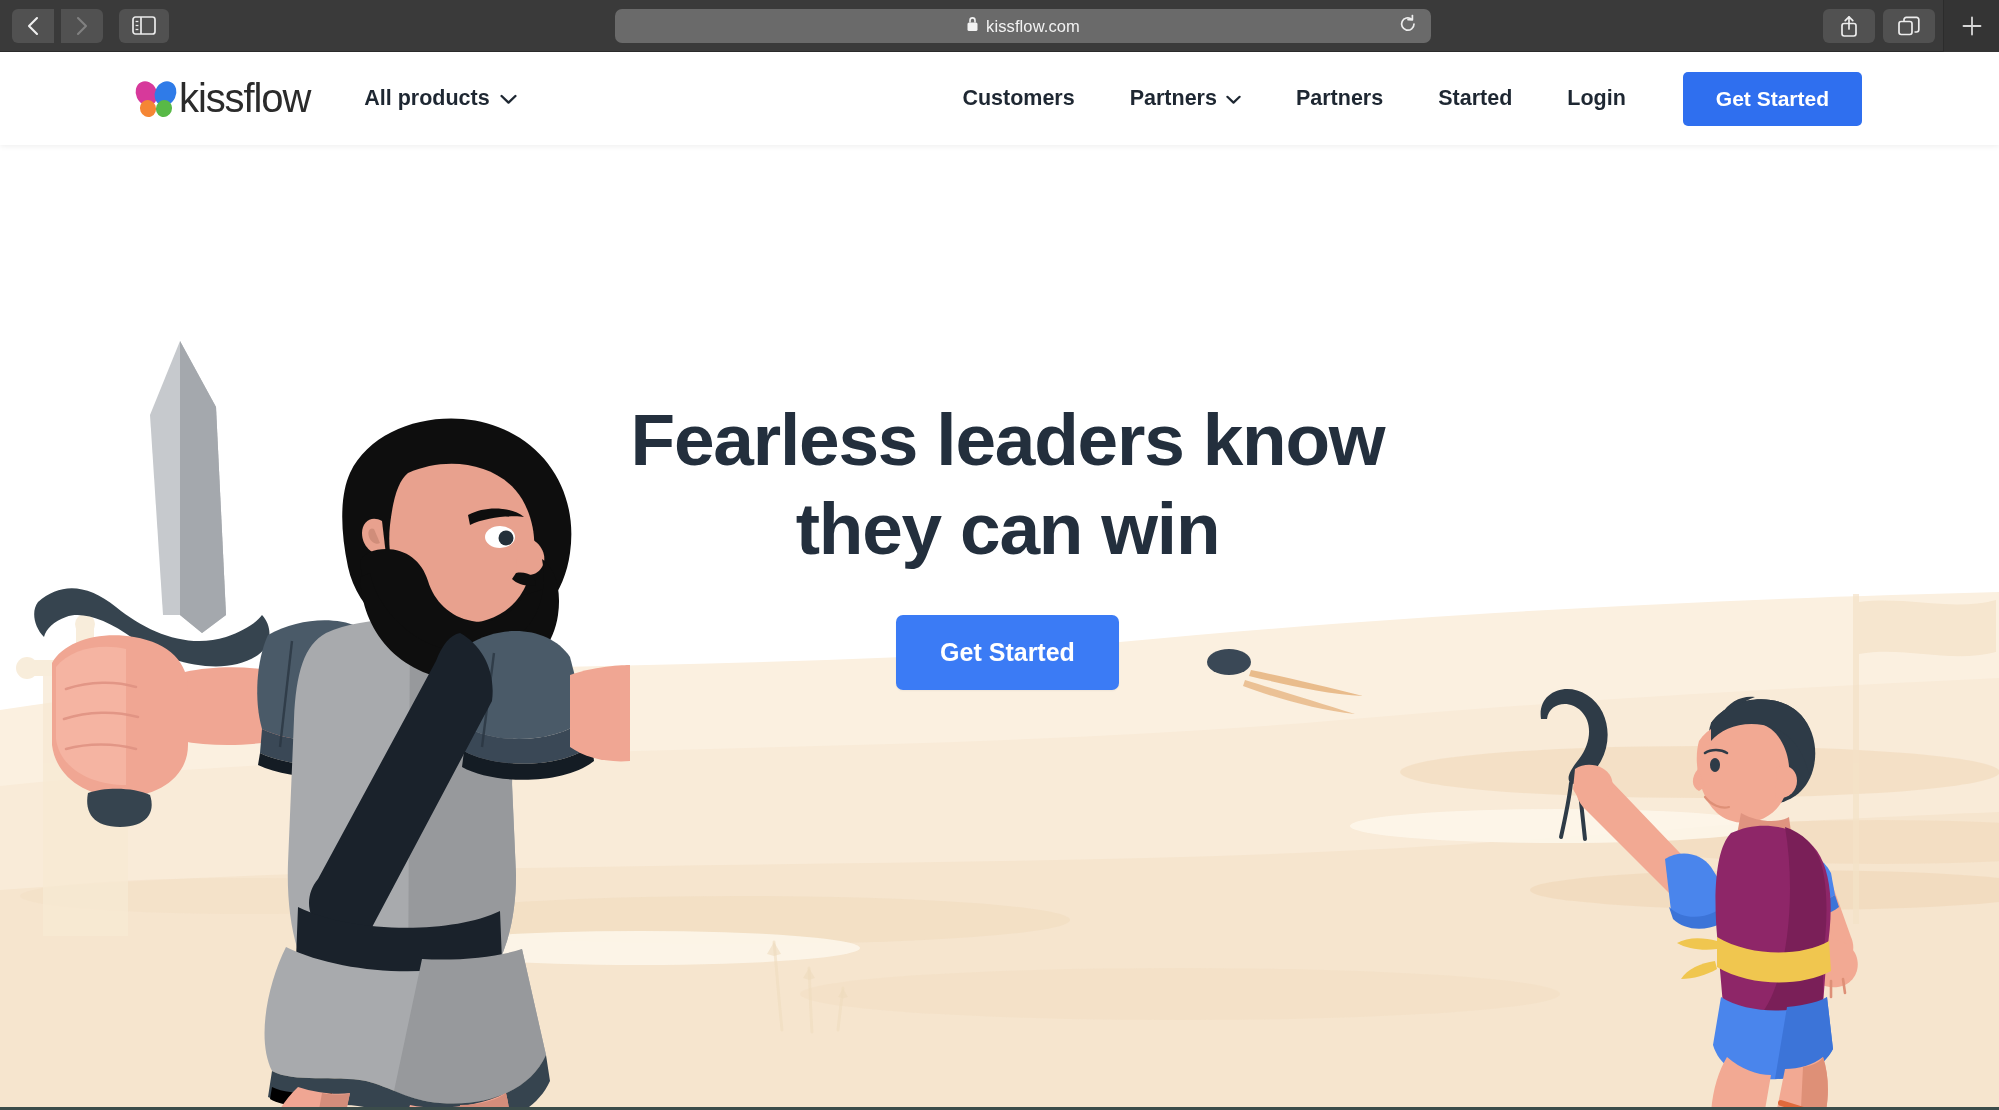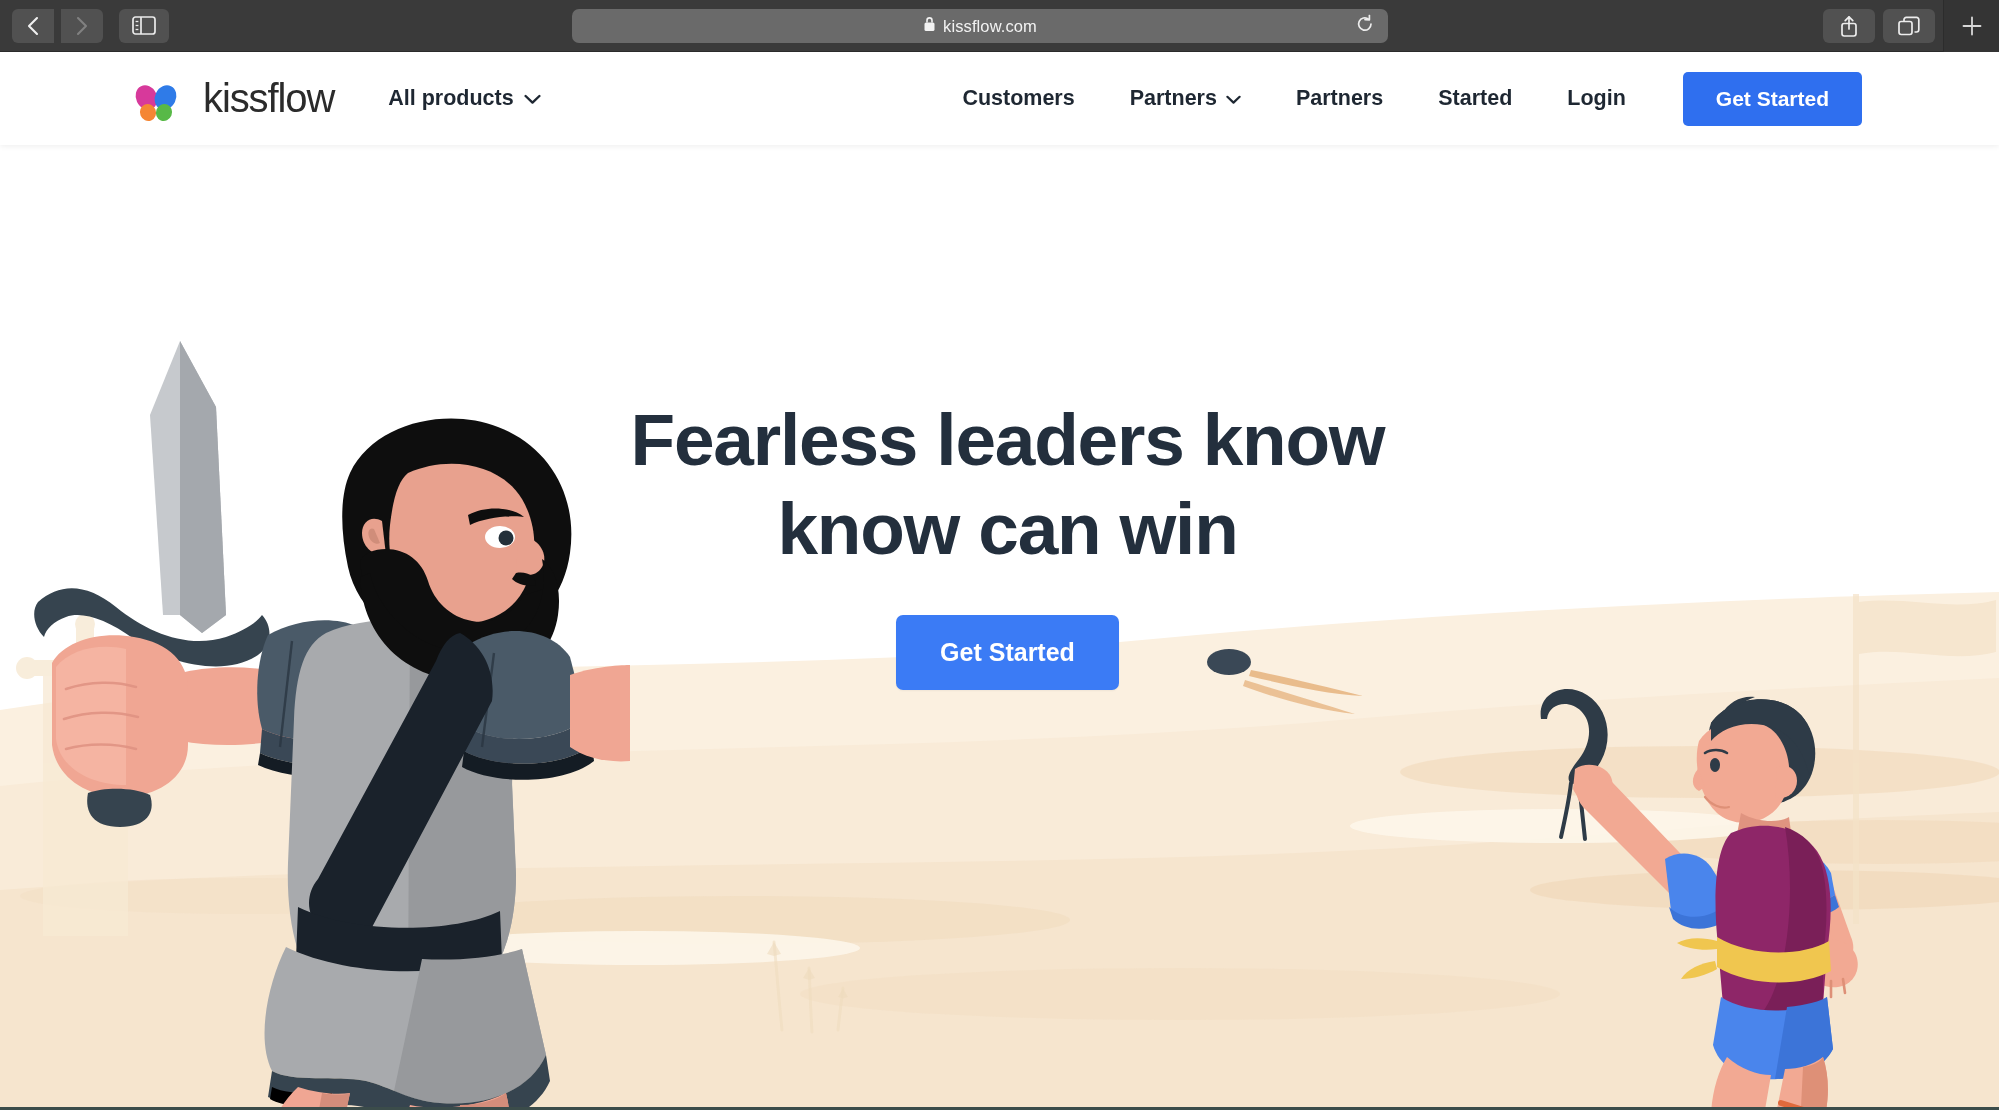--- a/index.html
+++ b/index.html
@@ -26,41 +26,41 @@
   .tb-btn svg { display:block; }
   .tb-btn.sidebar-btn { width:50px; margin-left:10px; }
   .tb-btn.share-btn { width:52px; }
   .tb-btn.tabs-btn { width:52px; }
   .newtab-btn {
     width:56px; height:52px; background:#343434;
     display:flex; align-items:center; justify-content:center;
     border-left:1px solid #2c2c2c;
   }
   .urlbar {
-    position:absolute; left:572px; top:9px; width:816px; height:34px;
+    position:absolute; left:615px; top:9px; width:816px; height:34px;
     background:#6a6a6a; border-radius:7px;
     display:flex; align-items:center; justify-content:center; gap:7px;
     color:#f2f2f2; font-size:16.5px; letter-spacing:.1px;
   }
   .urlbar .reload { position:absolute; right:14px; top:50%; transform:translateY(-50%); }
   .lock-ico { display:inline-block; }
 
   
   .viewport {
     position:absolute; top:52px; left:0; width:1999px; height:1058px;
     background:#ffffff; overflow:hidden;
   }
 
   
   .site-header {
     position:relative; z-index:40; height:93px; width:100%;
     background:#ffffff; display:flex; align-items:center;
     box-shadow:0 2px 5px rgba(0,0,0,0.055);
   }
-  .brand { display:flex; align-items:flex-end; gap:25px; margin-left:136px; cursor:pointer; }
+  .brand { display:flex; align-items:center; gap:1px; margin-left:136px; cursor:pointer; }
   .logo-mark { width:42px; height:36px; position:relative; }
   .petal { position:absolute; border-radius:50%; }
   .p-pink  { width:21px; height:25px; left:0px;  top:0px;  background:#D7399B; transform:rotate(-26deg); }
   .p-blue  { width:21px; height:25px; left:19px; top:0px;  background:#2F7BE8; transform:rotate(26deg); }
   .p-orange{ width:16px; height:17px; left:4px;  top:19px; background:#F58634; transform:rotate(-22deg); }
   .p-green { width:16px; height:17px; left:20px; top:19px; background:#58B947; transform:rotate(22deg); }
   .brand-word { font-size:40px; font-weight:400; color:#2b2b2b; letter-spacing:-1.1px; }
   .nav-allproducts {
     margin-left:54px; display:flex; align-items:flex-end; gap:10px;
     font-size:21.5px; font-weight:700; color:#1e2732; cursor:pointer;
@@ -444,21 +444,21 @@
           <path d="M170 488 C 184 494, 208 494, 214 488 L 216 498 C 204 504, 180 504, 168 498 Z" fill="#E06A3C"></path>
           <path d="M252 452 C 268 448, 288 454, 294 466 C 298 476, 288 484, 272 484
                    C 256 484, 248 474, 250 464 Z" fill="#F2A993"></path>
           <path d="M246 474 C 262 482, 288 482, 296 474 L 298 486 C 284 494, 256 494, 244 486 Z" fill="#E06A3C"></path>
         </svg>
       </div>
 
       <div class="hero-copy">
         <h1 class="hero-title">
           <span>Fearless leaders know</span><br>
-          <span>know can win</span>
+          <span>they can win</span>
         </h1>
         <div class="hero-cta">Get Started</div>
       </div>
     </div>
 
     <div class="bottom-edge"></div>
   </div>
 </div>
 
 </body></html>

